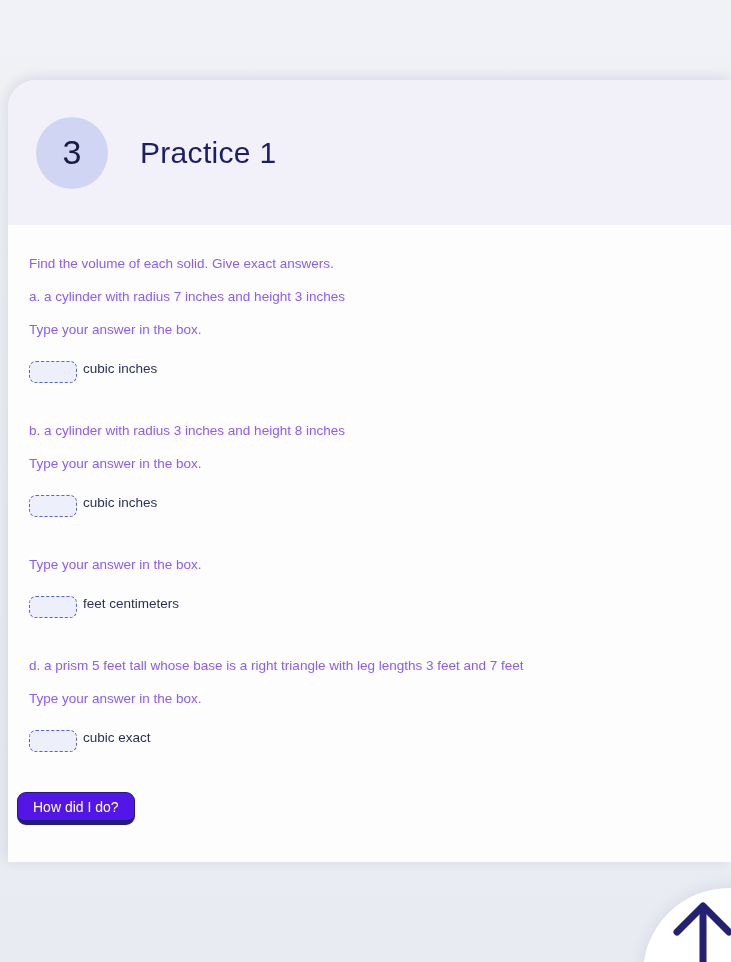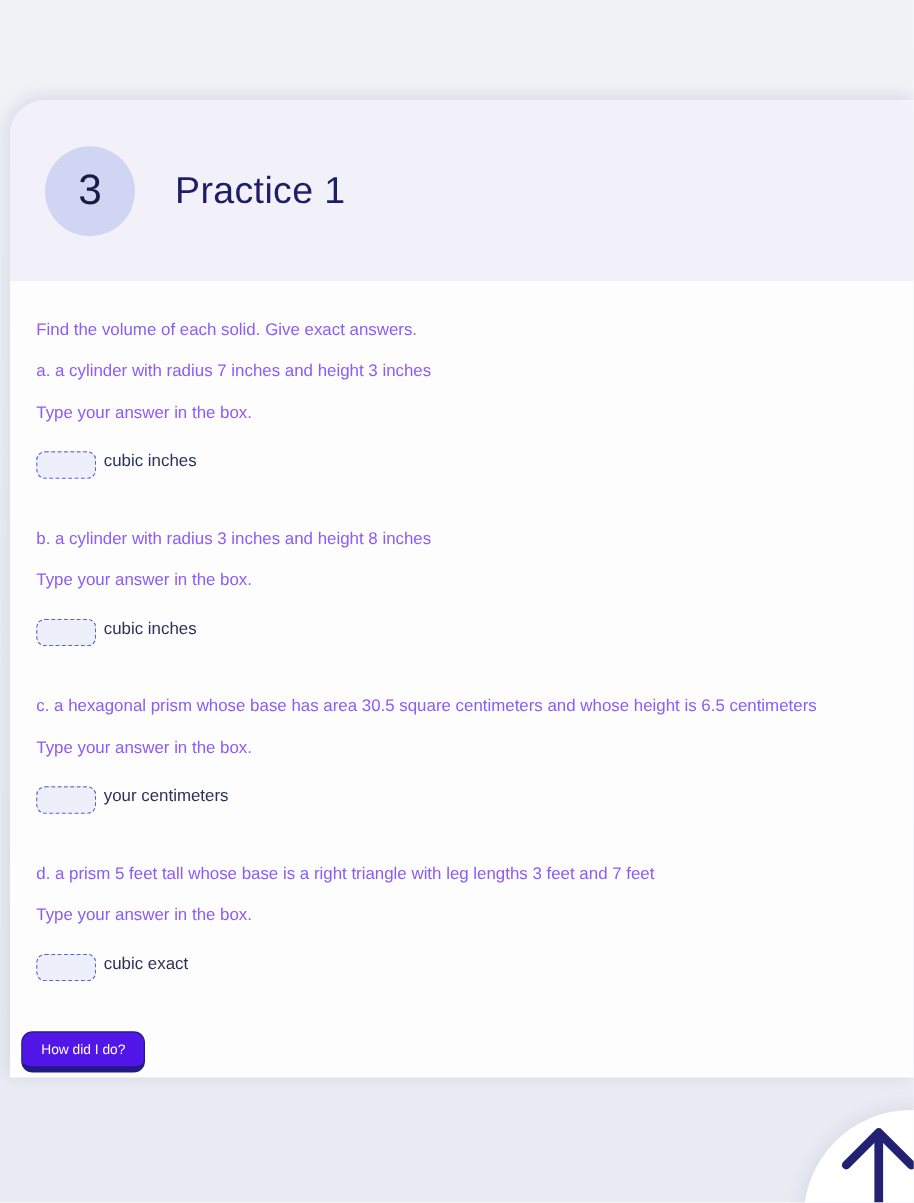--- a/index.html
+++ b/index.html
@@ -83,21 +83,21 @@
     font-size: 13.5px;
     color: #2b3156;
   }
 
   .how-btn {
     display: inline-block;
     margin-left: -12px;
     background: #5316e8;
     color: #ffffff;
     font-family: "Liberation Sans", sans-serif;
-    font-size: 11px;
+    font-size: 14px;
     padding: 0 15px;
     height: 33px;
     line-height: 26px;
     border: 1px solid #231a83;
     border-bottom-width: 5px;
     border-radius: 9px;
     cursor: pointer;
   }
 
   .scroll-top {
@@ -141,25 +141,24 @@
     <section>
       <p class="text-line prompt">b. a cylinder with radius 3 inches and height 8 inches</p>
       <p class="text-line instruction">Type your answer in the box.</p>
       <div class="answer-row">
         <input class="answer-input" type="text" value="" style="">
         <span class="unit-label">cubic inches</span>
       </div>
     </section>
 
     <section>
-      <p class="text-line prompt">c. a hexagonal prism whose base has area 30.5 square centimeters and whose height is 6.5 centimeters</p>
       <p class="text-line instruction">Type your answer in the box.</p>
       <div class="answer-row">
         <input class="answer-input" type="text" value="" style="">
-        <span class="unit-label">your centimeters</span>
+        <span class="unit-label">feet centimeters</span>
       </div>
     </section>
 
     <section>
       <p class="text-line prompt">d. a prism 5 feet tall whose base is a right triangle with leg lengths 3 feet and 7 feet</p>
       <p class="text-line instruction">Type your answer in the box.</p>
       <div class="answer-row">
         <input class="answer-input" type="text" value="" style="">
         <span class="unit-label">cubic exact</span>
       </div>

